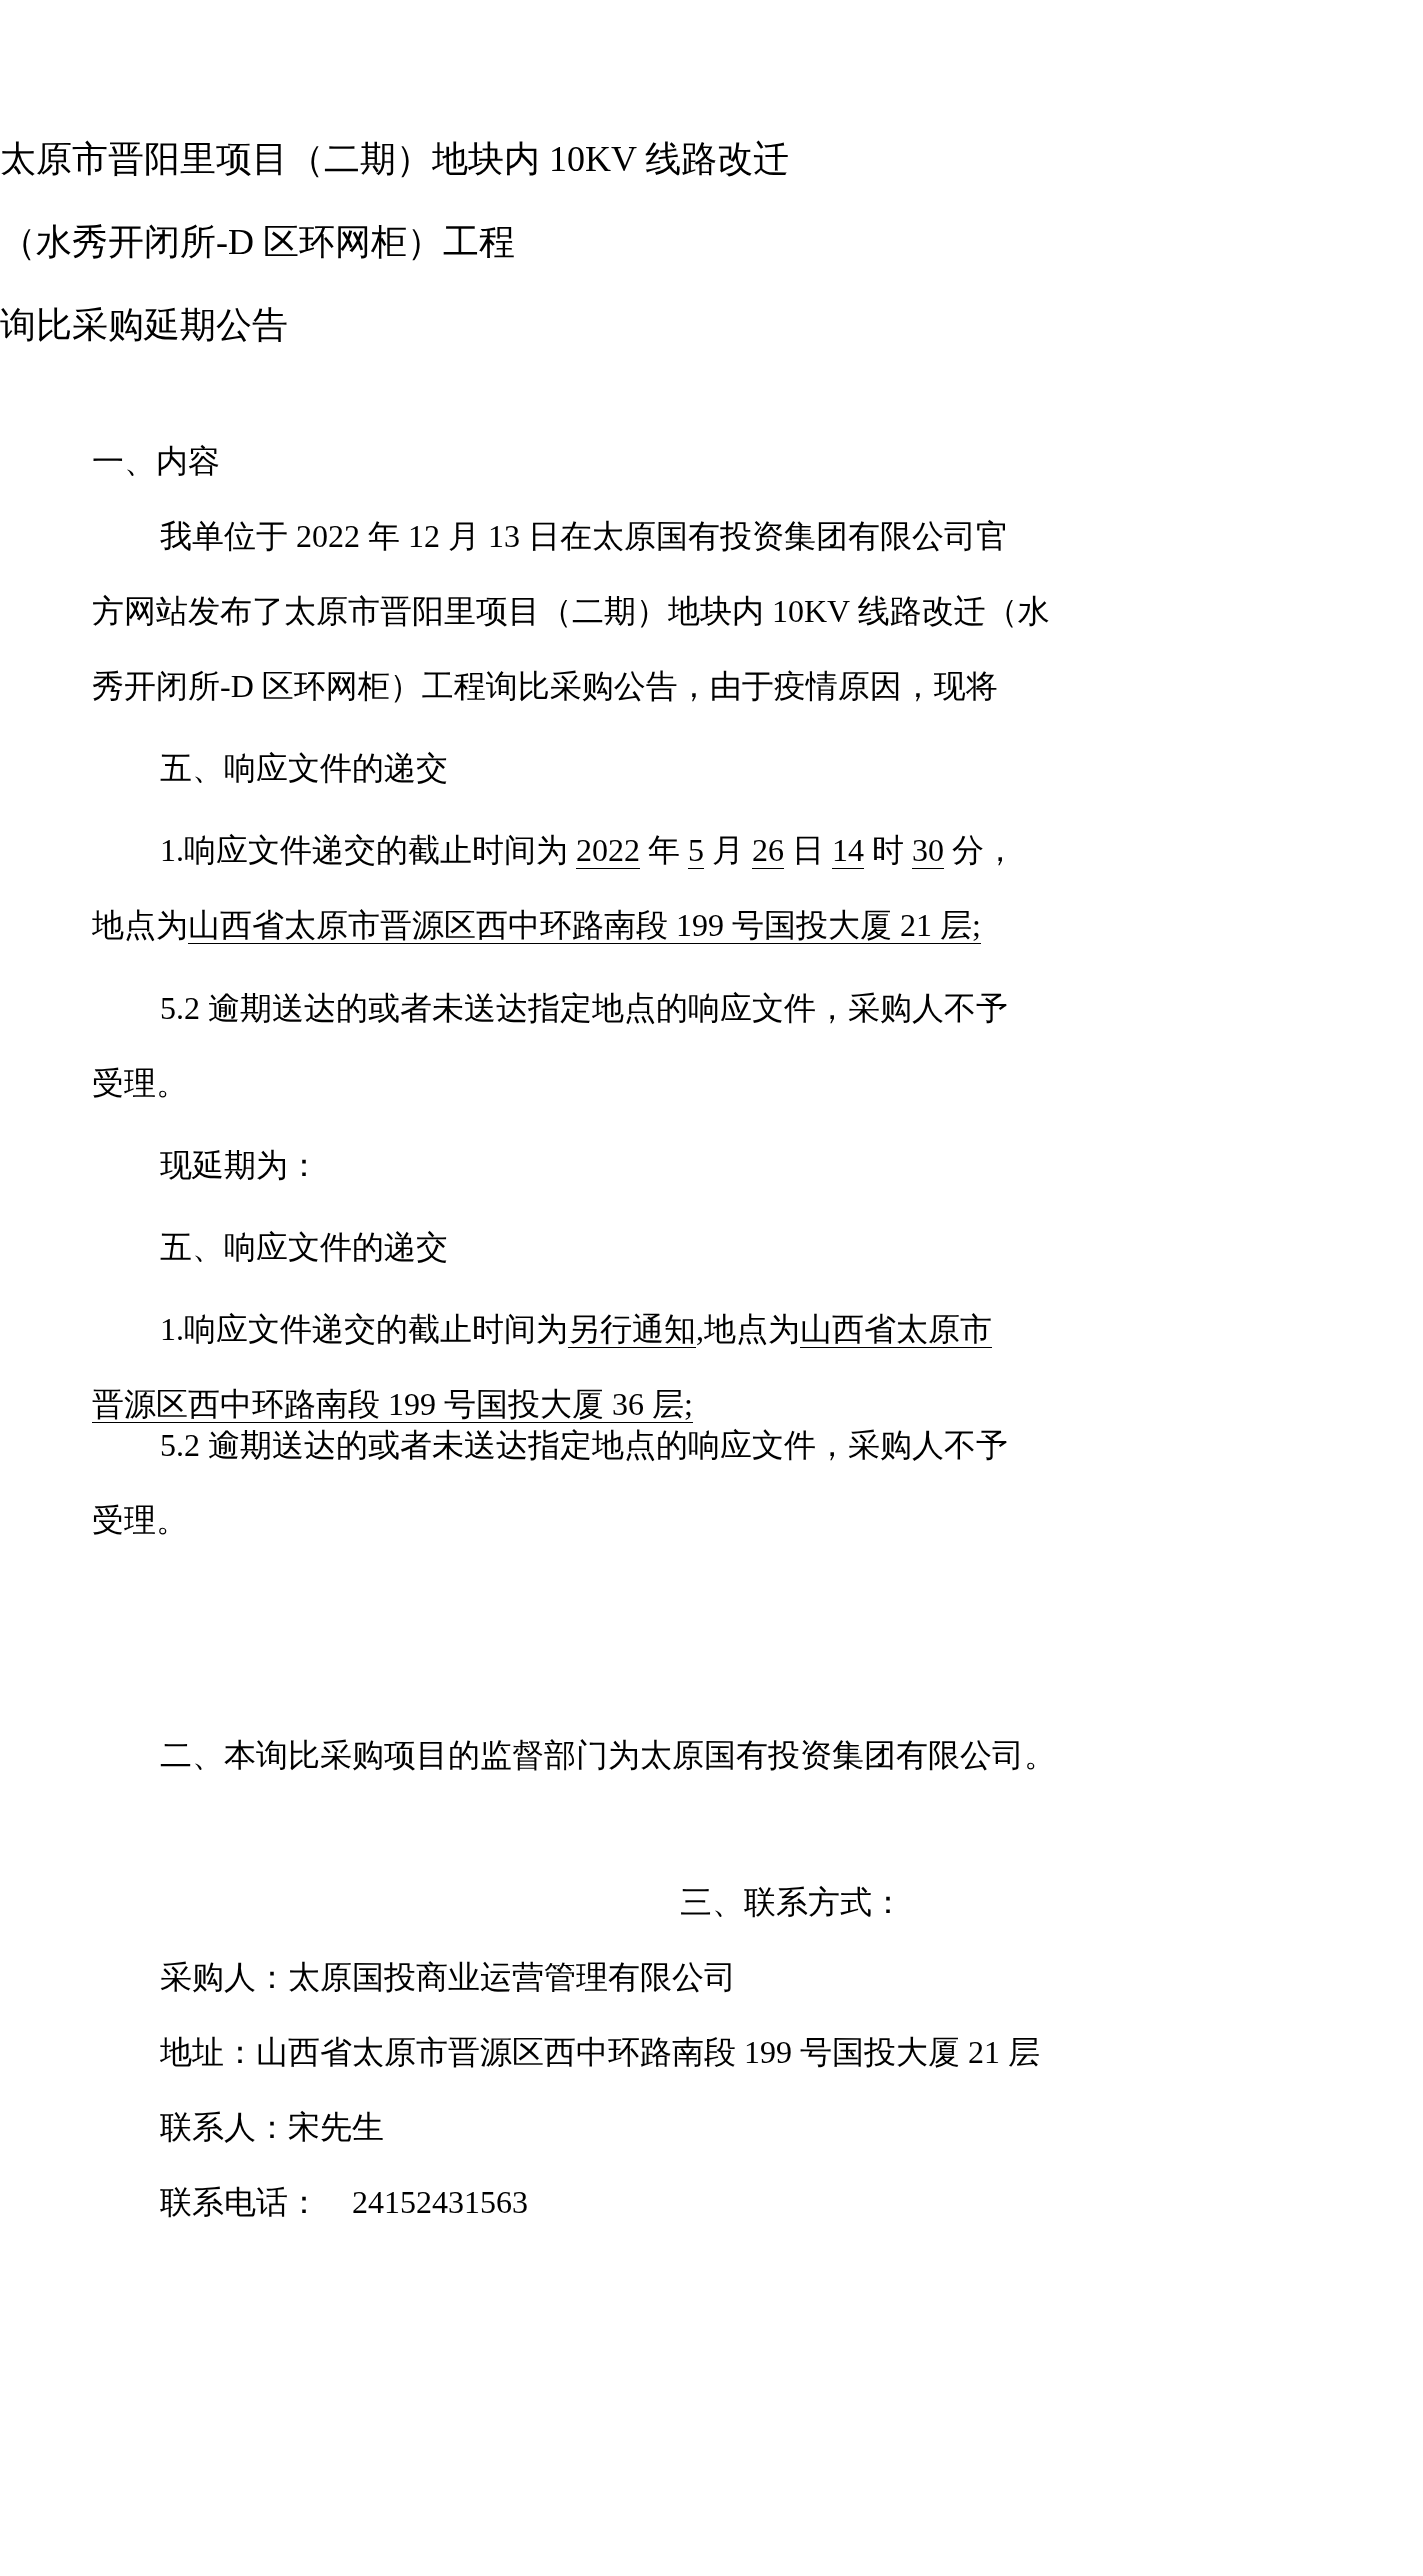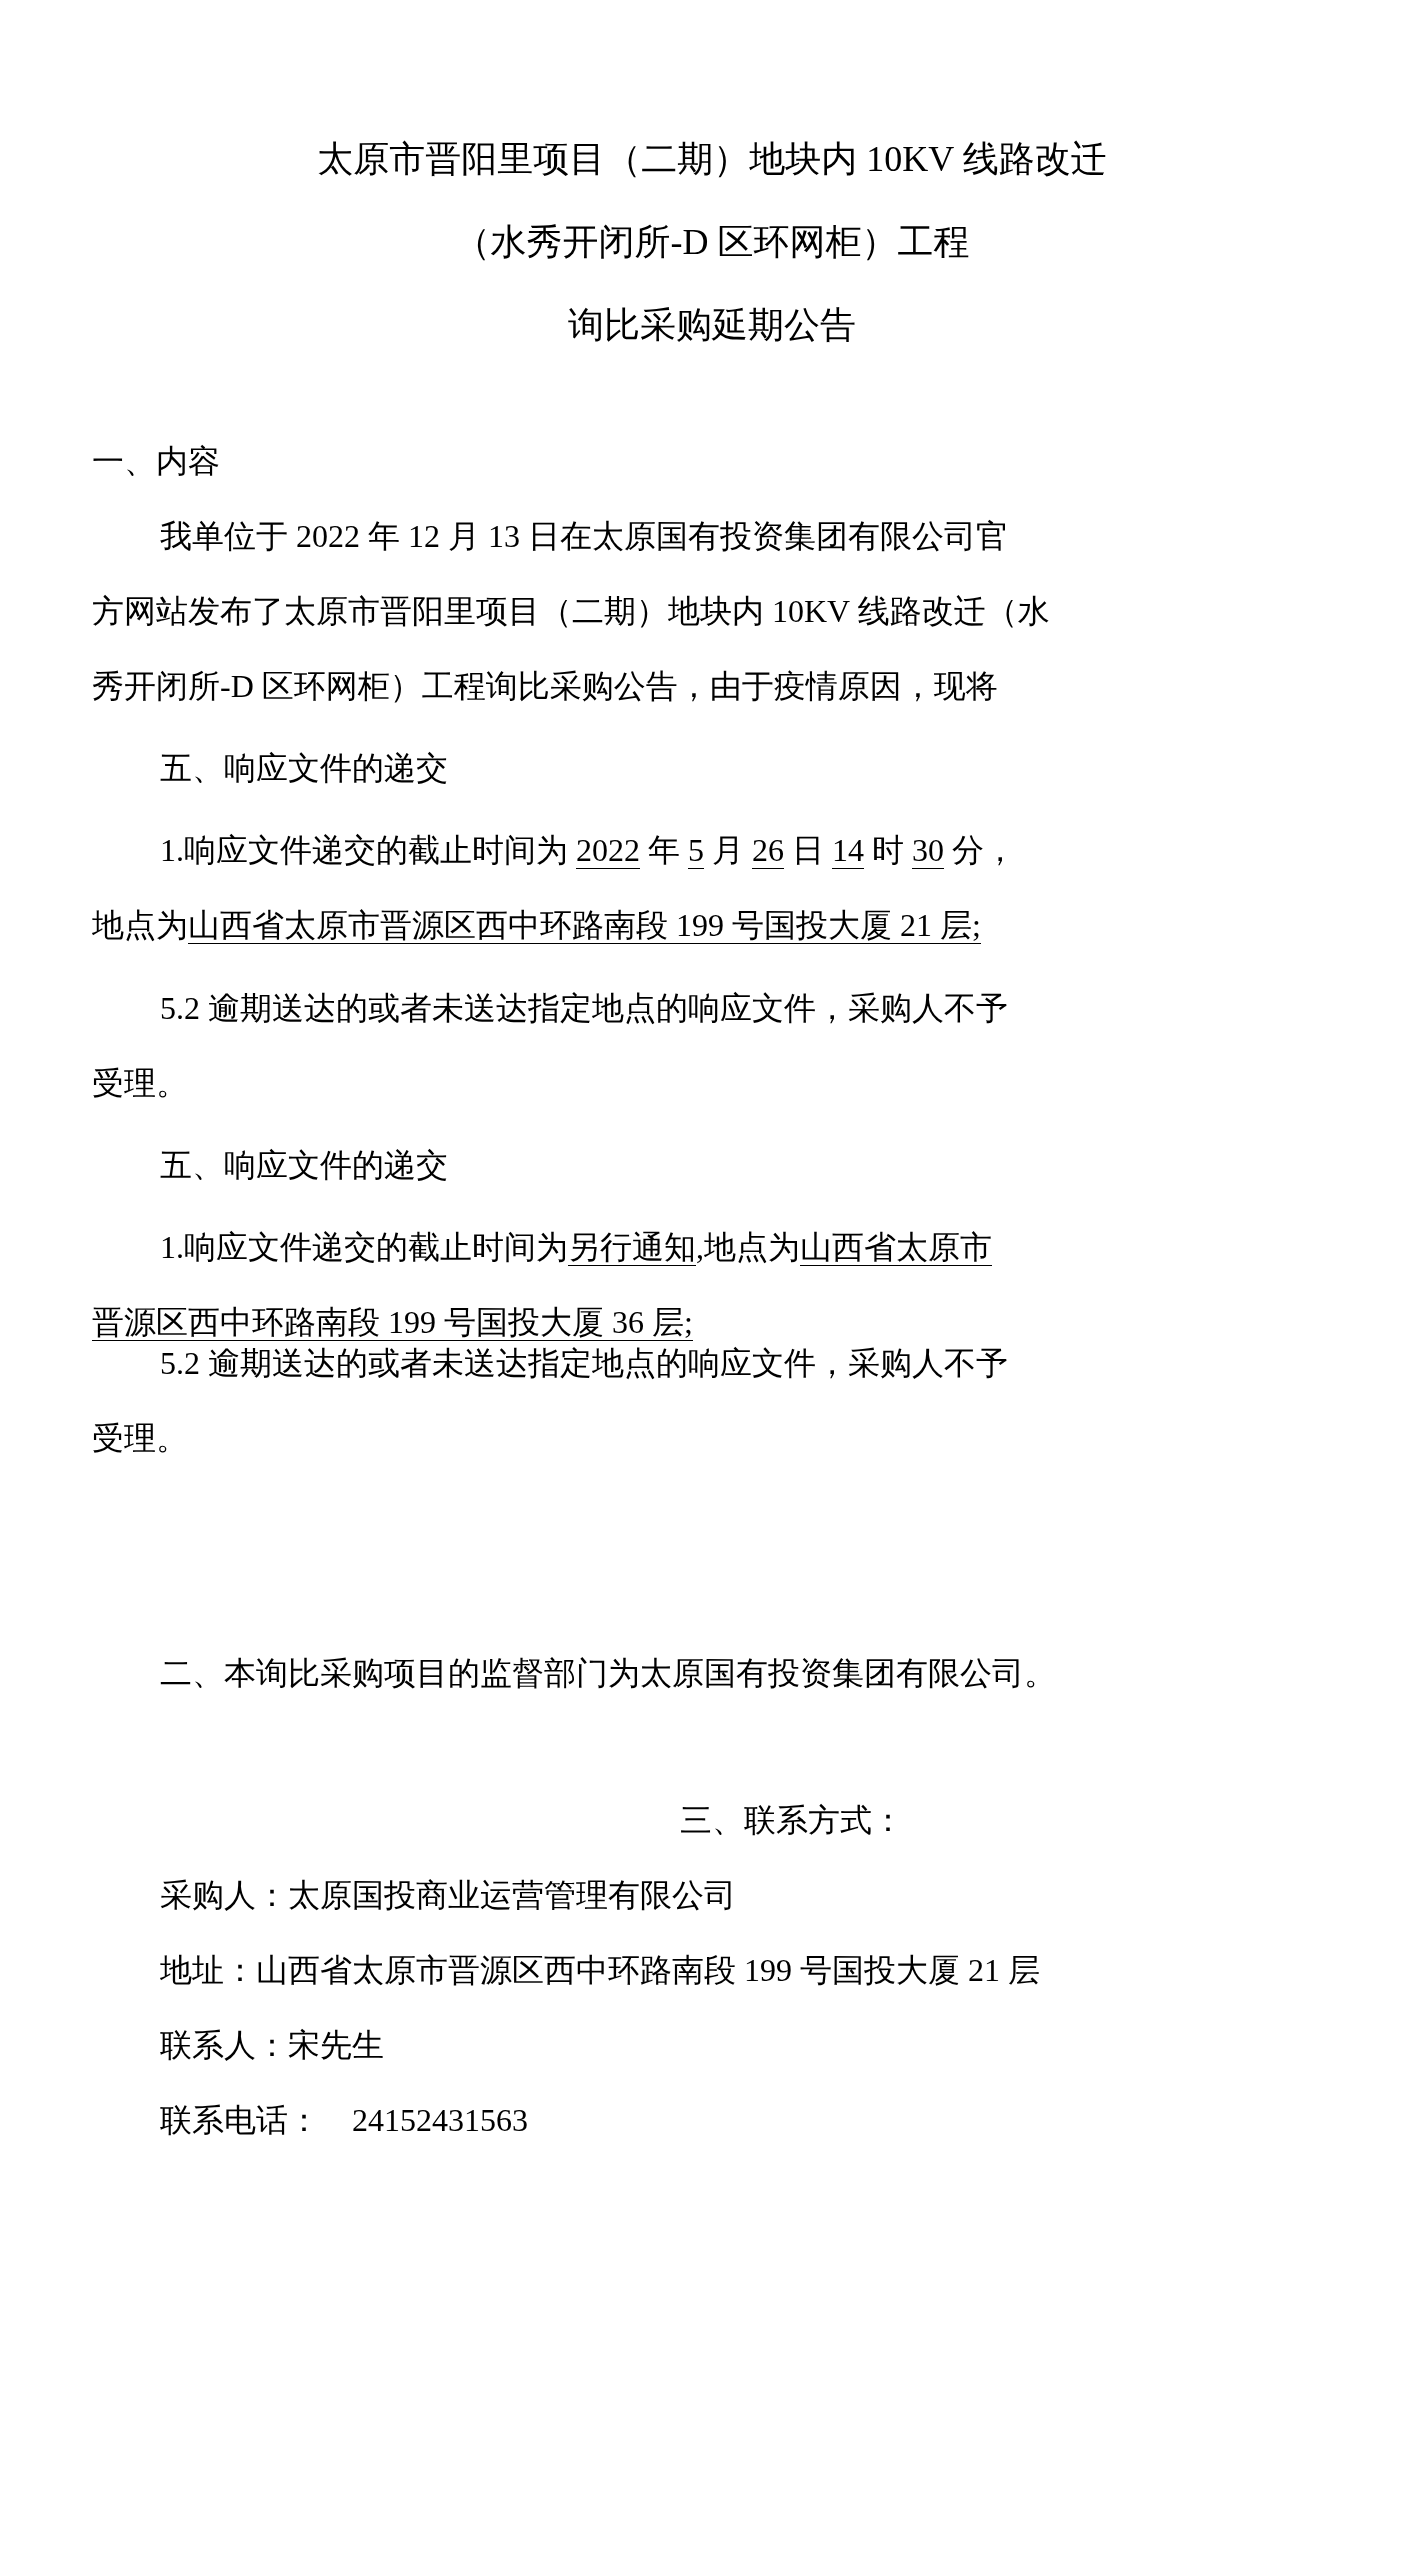--- a/index.html
+++ b/index.html
@@ -11,21 +11,20 @@
   .page {
     position: relative;
     width: 1424px; height: 2576px;
     background: #ffffff;
     overflow: hidden;
   }
   .title-block { padding-top: 118px; }
   .title-line {
     font-size: 36px;
     line-height: 83px;
-    text-align: center;
     white-space: pre;
   }
   .doc-body {
     padding-left: 92px;
     padding-top: 57px;
     font-family: Liberation Serif, serif;
   }
   .line {
     font-size: 32px;
     line-height: 75px;
@@ -51,20 +50,21 @@
   <div class="doc-body" id="doc-body">
       <div class="line"><span class="">一、内容</span></div>
       <div class="line indent"><span class="">我单位于 2022 年 12 月 13 日在太原国有投资集团有限公司官</span></div>
       <div class="line"><span class="">方网站发布了太原市晋阳里项目（二期）地块内 10KV 线路改迁（水</span></div>
       <div class="line"><span class="">秀开闭所-D 区环网柜）工程询比采购公告，由于疫情原因，现将</span></div>
       <div class="line indent sp-loose"><span class="">五、响应文件的递交</span></div>
       <div class="line indent sp-loose"><span class="">1.响应文件递交的截止时间为 </span><span class="u">2022</span><span class=""> 年 </span><span class="u">5</span><span class=""> 月 </span><span class="u">26</span><span class=""> 日 </span><span class="u">14</span><span class=""> 时 </span><span class="u">30</span><span class=""> 分，</span></div>
       <div class="line"><span class="">地点为</span><span class="u">山西省太原市晋源区西中环路南段 199 号国投大厦 21 层;</span></div>
       <div class="line indent sp-loose"><span class="">5.2 逾期送达的或者未送达指定地点的响应文件，采购人不予</span></div>
       <div class="line"><span class="">受理。</span></div>
+      <div class="line indent sp-loose"><span class="">现延期为：</span></div>
       <div class="line indent sp-loose"><span class="">五、响应文件的递交</span></div>
       <div class="line indent sp-loose"><span class="">1.响应文件递交的截止时间为</span><span class="u">另行通知</span><span class="">,地点为</span><span class="u">山西省太原市</span></div>
       <div class="line"><span class="u">晋源区西中环路南段 199 号国投大厦 36 层;</span></div>
       <div class="line indent sp-tight"><span class="">5.2 逾期送达的或者未送达指定地点的响应文件，采购人不予</span></div>
       <div class="line"><span class="">受理。</span></div>
       <div class="line indent sp-big"><span class="">二、本询比采购项目的监督部门为太原国有投资集团有限公司。</span></div>
       <div class="line indent sp-mid"><span class="">三、联系方式：</span></div>
       <div class="line indent"><span class="">采购人：太原国投商业运营管理有限公司</span></div>
       <div class="line indent"><span class="">地址：山西省太原市晋源区西中环路南段 199 号国投大厦 21 层</span></div>
       <div class="line indent"><span class="">联系人：宋先生</span></div>

